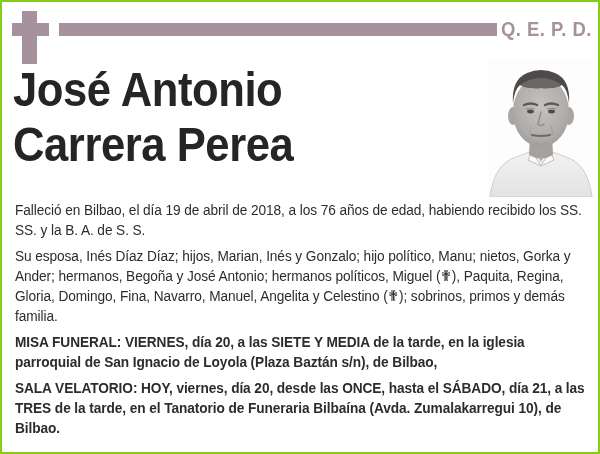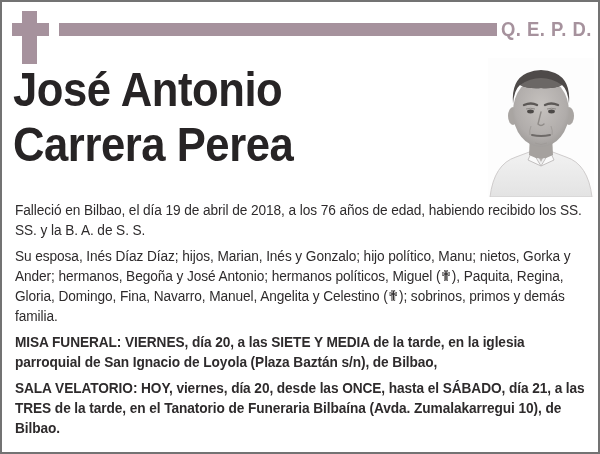--- a/index.html
+++ b/index.html
@@ -10,21 +10,21 @@
   * { margin: 0; padding: 0; box-sizing: border-box; }
   html, body { background: #ffffff; }
   body {
     font-family: "Liberation Sans", "DejaVu Sans", sans-serif;
     width: 600px; height: 454px;
   }
   .esquela {
     position: relative;
     width: 600px; height: 454px;
     background: #ffffff;
-    border: 2px solid #737373;
+    border: 2px solid #84cc16;
     overflow: hidden;
   }
   
   .cross-v {
     position: absolute; left: 20px; top: 9px;
     width: 15px; height: 53px; background: var(--accent);
   }
   .cross-h {
     position: absolute; left: 10px; top: 21px;
     width: 37px; height: 13px; background: var(--accent);

